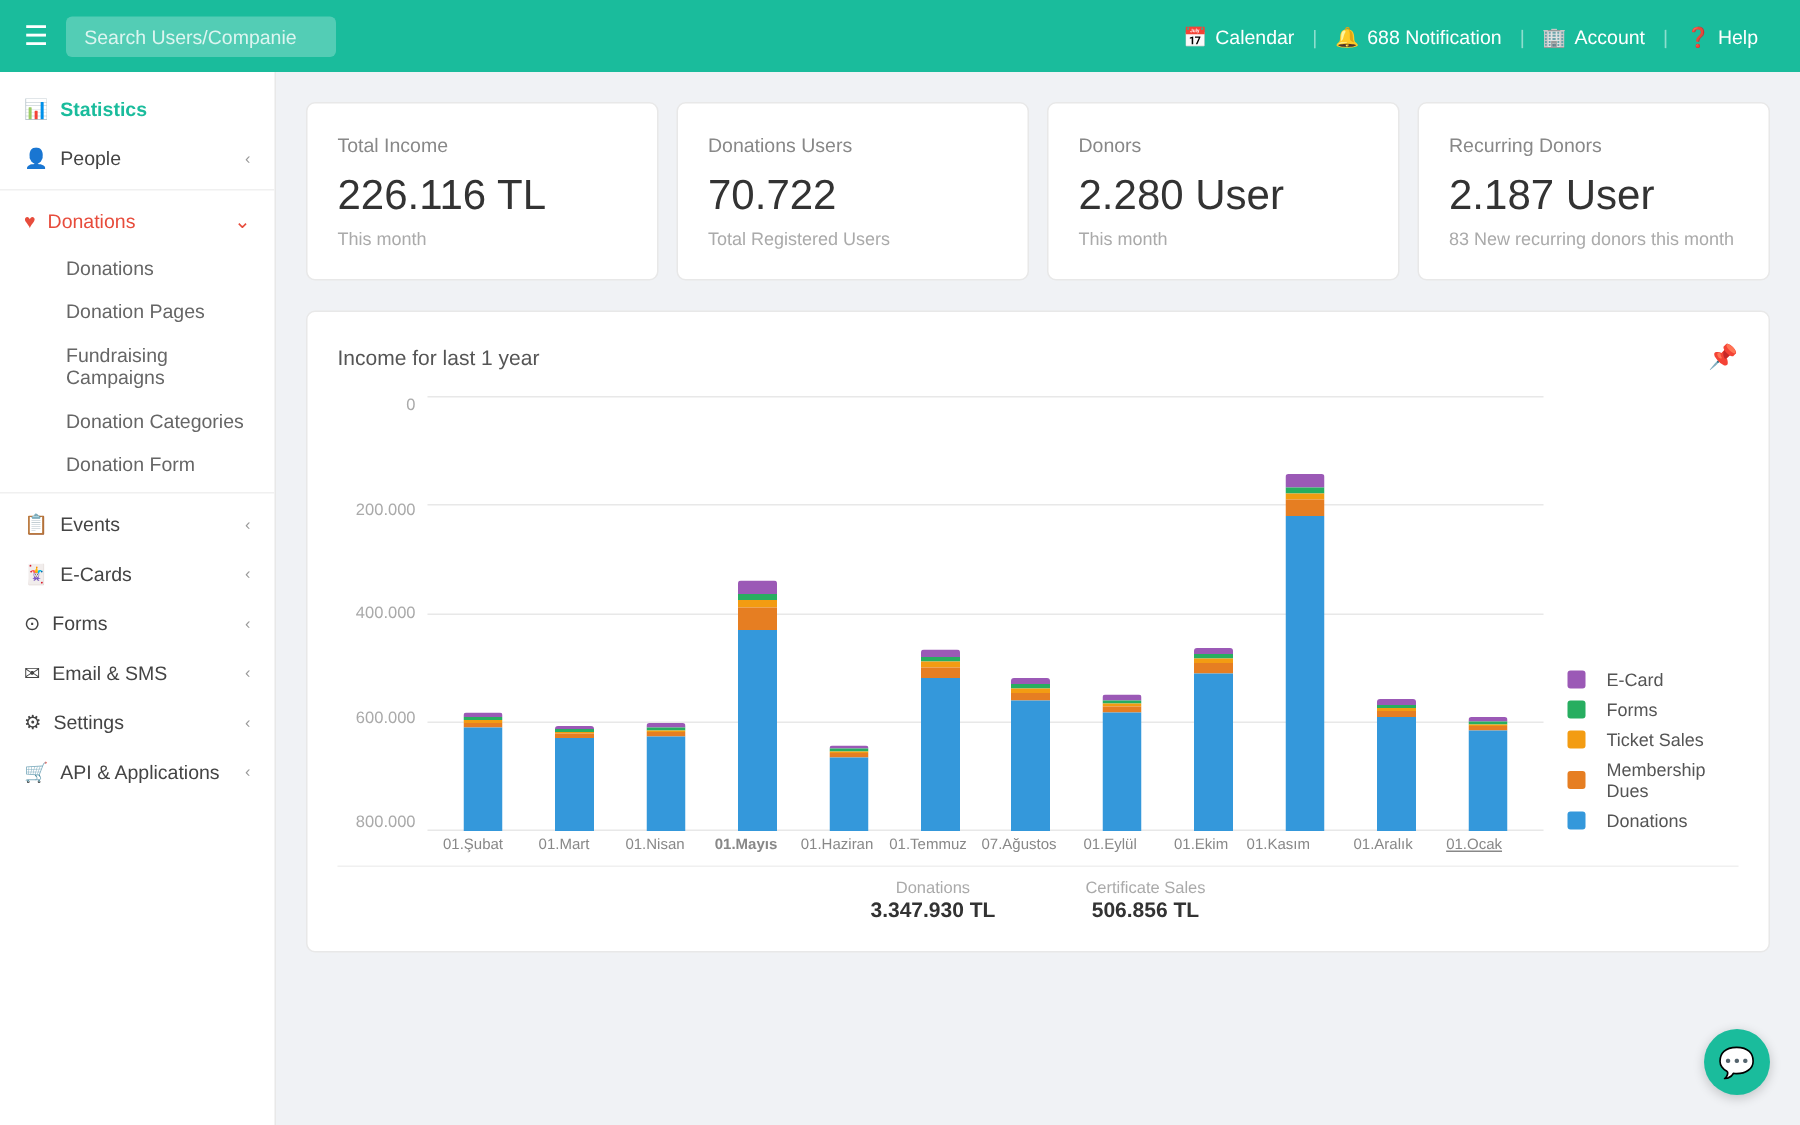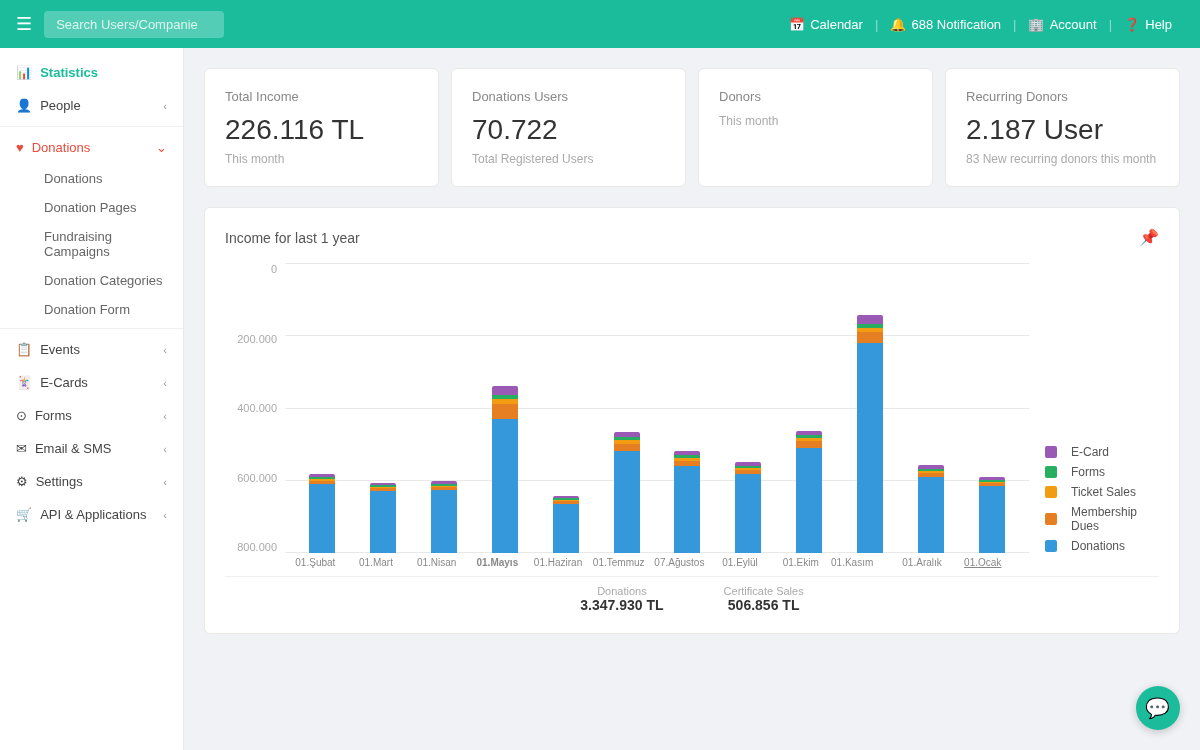--- a/index.html
+++ b/index.html
@@ -282,20 +282,21 @@
         <div class="stat-card-value">226.116 TL</div>
         <div class="stat-card-sub">This month</div>
       </div>
       <div class="stat-card">
         <div class="stat-card-title">Donations Users</div>
         <div class="stat-card-value">70.722</div>
         <div class="stat-card-sub">Total Registered Users</div>
       </div>
       <div class="stat-card">
         <div class="stat-card-title">Donors</div>
+        <div class="stat-card-value">2.280 User</div>
         <div class="stat-card-sub">This month</div>
       </div>
       <div class="stat-card">
         <div class="stat-card-title">Recurring Donors</div>
         <div class="stat-card-value">2.187 User</div>
         <div class="stat-card-sub">83 New recurring donors this month</div>
       </div>
     </div>
 
     <div class="chart-card">

